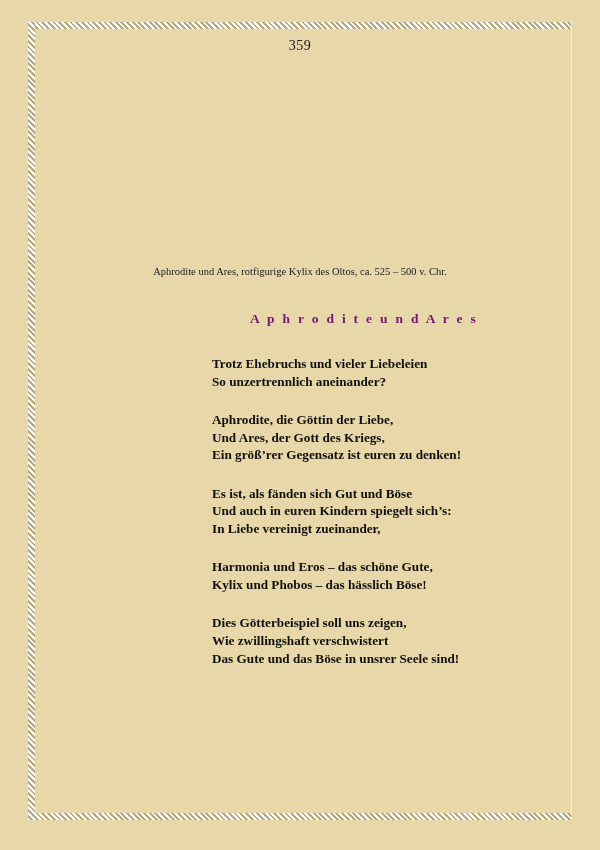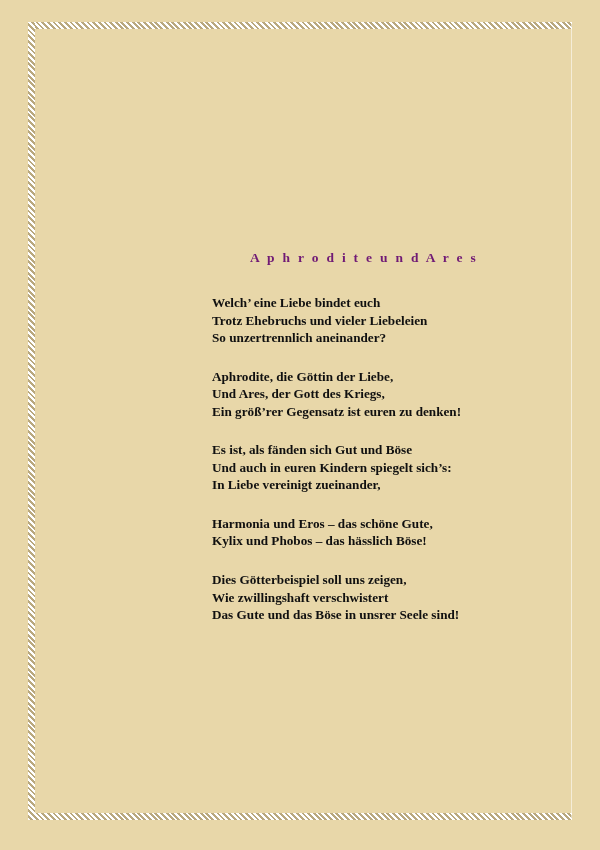--- a/index.html
+++ b/index.html
@@ -120,29 +120,30 @@
 
 <div class="page-frame">
   <div class="hatch hatch-top"></div>
   <div class="hatch hatch-left"></div>
   <div class="hatch hatch-bottom"></div>
   <div class="rule-right"></div>
 </div>
 
 <div class="content">
 
+  <div class="page-number">359</div>
 
   <div class="image-slot"></div>
 
+  <div class="caption">Aphrodite und Ares, rotfigurige Kylix des Oltos, ca. 525 – 500 v. Chr.</div>
 
   <div class="poem-block">
     <div class="poem-title">A p h r o d i t e   u n d   A r e s</div>
 
     <div class="stanza">
-      <div class="verse">Welch’ eine Liebe bindet euch</div>
       <div class="verse">Trotz Ehebruchs und vieler Liebeleien</div>
       <div class="verse">So unzertrennlich aneinander?</div>
     </div>
 
     <div class="stanza">
       <div class="verse">Aphrodite, die Göttin der Liebe,</div>
       <div class="verse">Und Ares, der Gott des Kriegs,</div>
       <div class="verse">Ein größ’rer Gegensatz ist euren zu denken!</div>
     </div>
 

